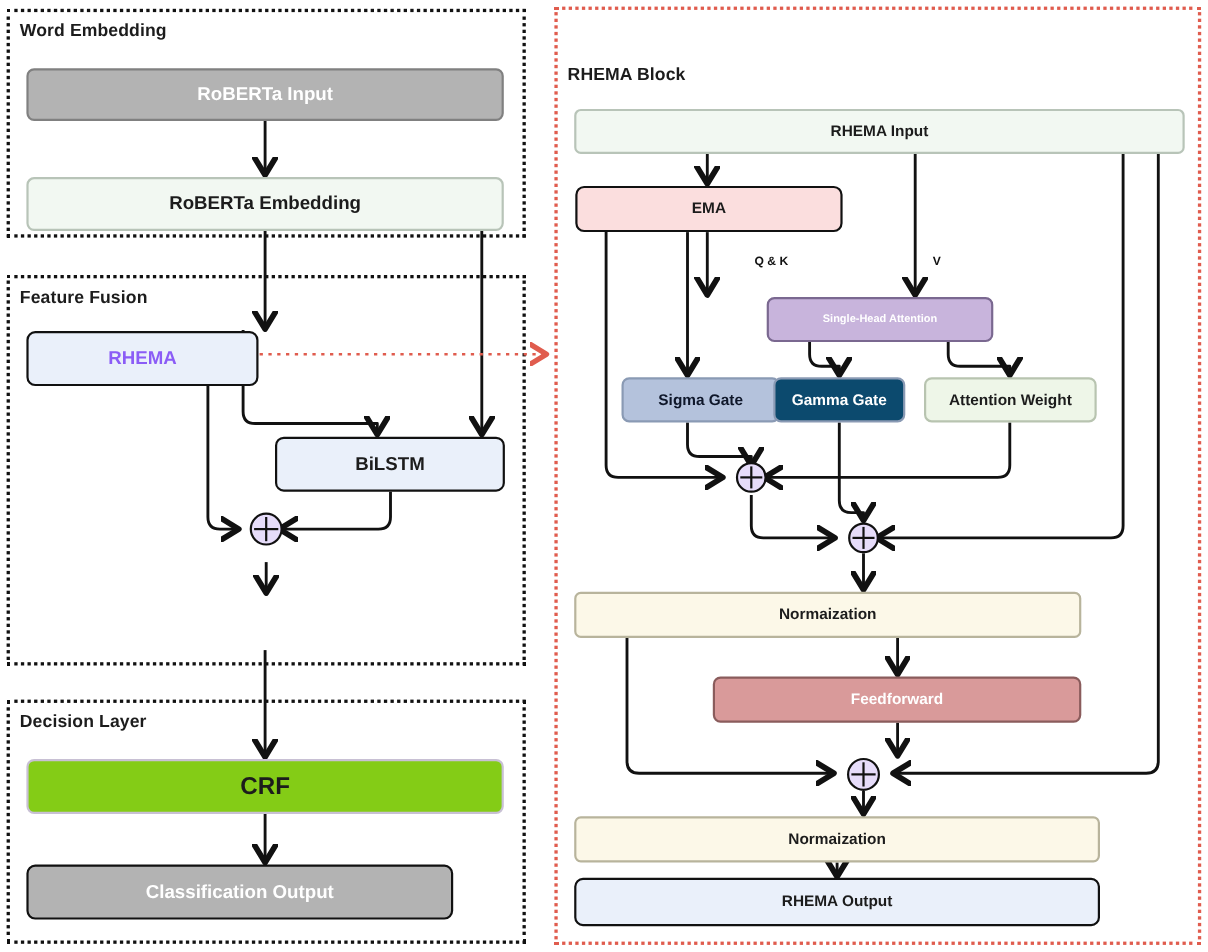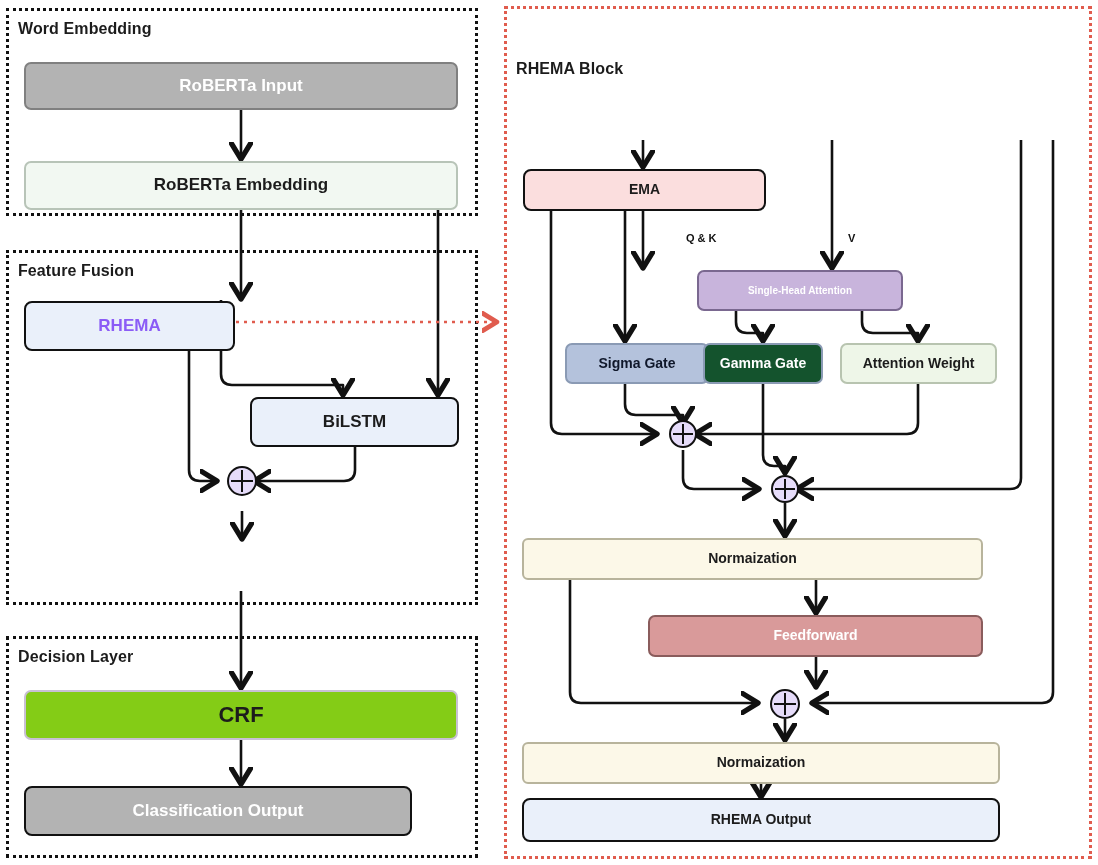--- a/index.html
+++ b/index.html
@@ -85,23 +85,24 @@
   <div class="edge-label" style="left:686px;top:232px;">Q &amp; K</div>
   <div class="edge-label" style="left:848px;top:232px;">V</div>
 
   <div class="node" style="left:24px;top:62px;width:434px;height:48px;background:#b3b3b3;border:2px solid #808080;color:#fff;border-radius:7px;font-size:17px;">RoBERTa Input</div>
   <div class="node" style="left:24px;top:161px;width:434px;height:49px;background:#f2f8f2;border:2px solid #b8c4b8;color:#1c1c1c;border-radius:7px;font-size:17px;">RoBERTa Embedding</div>
   <div class="node" style="left:24px;top:301px;width:211px;height:50px;background:#eaf0fa;border:2.5px solid #111;color:#8b5cf6;border-radius:8px;font-size:17px;">RHEMA</div>
   <div class="node" style="left:250px;top:397px;width:209px;height:50px;background:#eaf0fa;border:2.5px solid #111;color:#1c1c1c;border-radius:8px;font-size:17px;">BiLSTM</div>
   <div class="node" style="left:24px;top:690px;width:434px;height:50px;background:#84cc16;border:2px solid #c8c0d4;color:#1c1c1c;border-radius:7px;font-size:22px;">CRF</div>
   <div class="node" style="left:24px;top:786px;width:388px;height:50px;background:#b3b3b3;border:2.5px solid #111;color:#fff;border-radius:8px;font-size:17px;">Classification Output</div>
 
+  <div class="node" style="left:522px;top:99px;width:555px;height:41px;background:#f2f8f2;border:2px solid #b8c4b8;color:#1c1c1c;border-radius:6px;font-size:14px;">RHEMA Input</div>
   <div class="node" style="left:523px;top:169px;width:243px;height:42px;background:#fbdede;border:2.5px solid #111;color:#1c1c1c;border-radius:8px;font-size:14px;">EMA</div>
   <div class="node" style="left:697px;top:270px;width:206px;height:41px;background:#c8b4dc;border:2px solid #7a6890;color:#fff;border-radius:7px;font-size:10px;">Single-Head Attention</div>
   <div class="node" style="left:565px;top:343px;width:144px;height:41px;background:#b4c2dc;border:2px solid #8a9ab4;color:#0f172a;border-radius:7px;font-size:14px;">Sigma Gate</div>
-  <div class="node" style="left:703px;top:343px;width:120px;height:41px;background:#14532d;border:2px solid #8a9ab4;color:#fff;border-radius:7px;font-size:14px;">Gamma Gate</div>
+  <div class="node" style="left:703px;top:343px;width:120px;height:41px;background:#0c4a6e;border:2px solid #8a9ab4;color:#fff;border-radius:7px;font-size:14px;">Gamma Gate</div>
   <div class="node" style="left:840px;top:343px;width:157px;height:41px;background:#eef6e8;border:2px solid #b8c4b0;color:#1c1c1c;border-radius:7px;font-size:14px;">Attention Weight</div>
   <div class="node" style="left:522px;top:538px;width:461px;height:42px;background:#fcf8e8;border:2px solid #b8b49c;color:#1c1c1c;border-radius:6px;font-size:14px;">Normaization</div>
   <div class="node" style="left:648px;top:615px;width:335px;height:42px;background:#d99a9a;border:2px solid #8a5c5c;color:#fff;border-radius:7px;font-size:14px;">Feedforward</div>
   <div class="node" style="left:522px;top:742px;width:478px;height:42px;background:#fcf8e8;border:2px solid #b8b49c;color:#1c1c1c;border-radius:6px;font-size:14px;">Normaization</div>
   <div class="node" style="left:522px;top:798px;width:478px;height:44px;background:#eaf0fa;border:2.5px solid #111;color:#1c1c1c;border-radius:8px;font-size:14px;">RHEMA Output</div>
 
 </div>
 
 </body></html>

